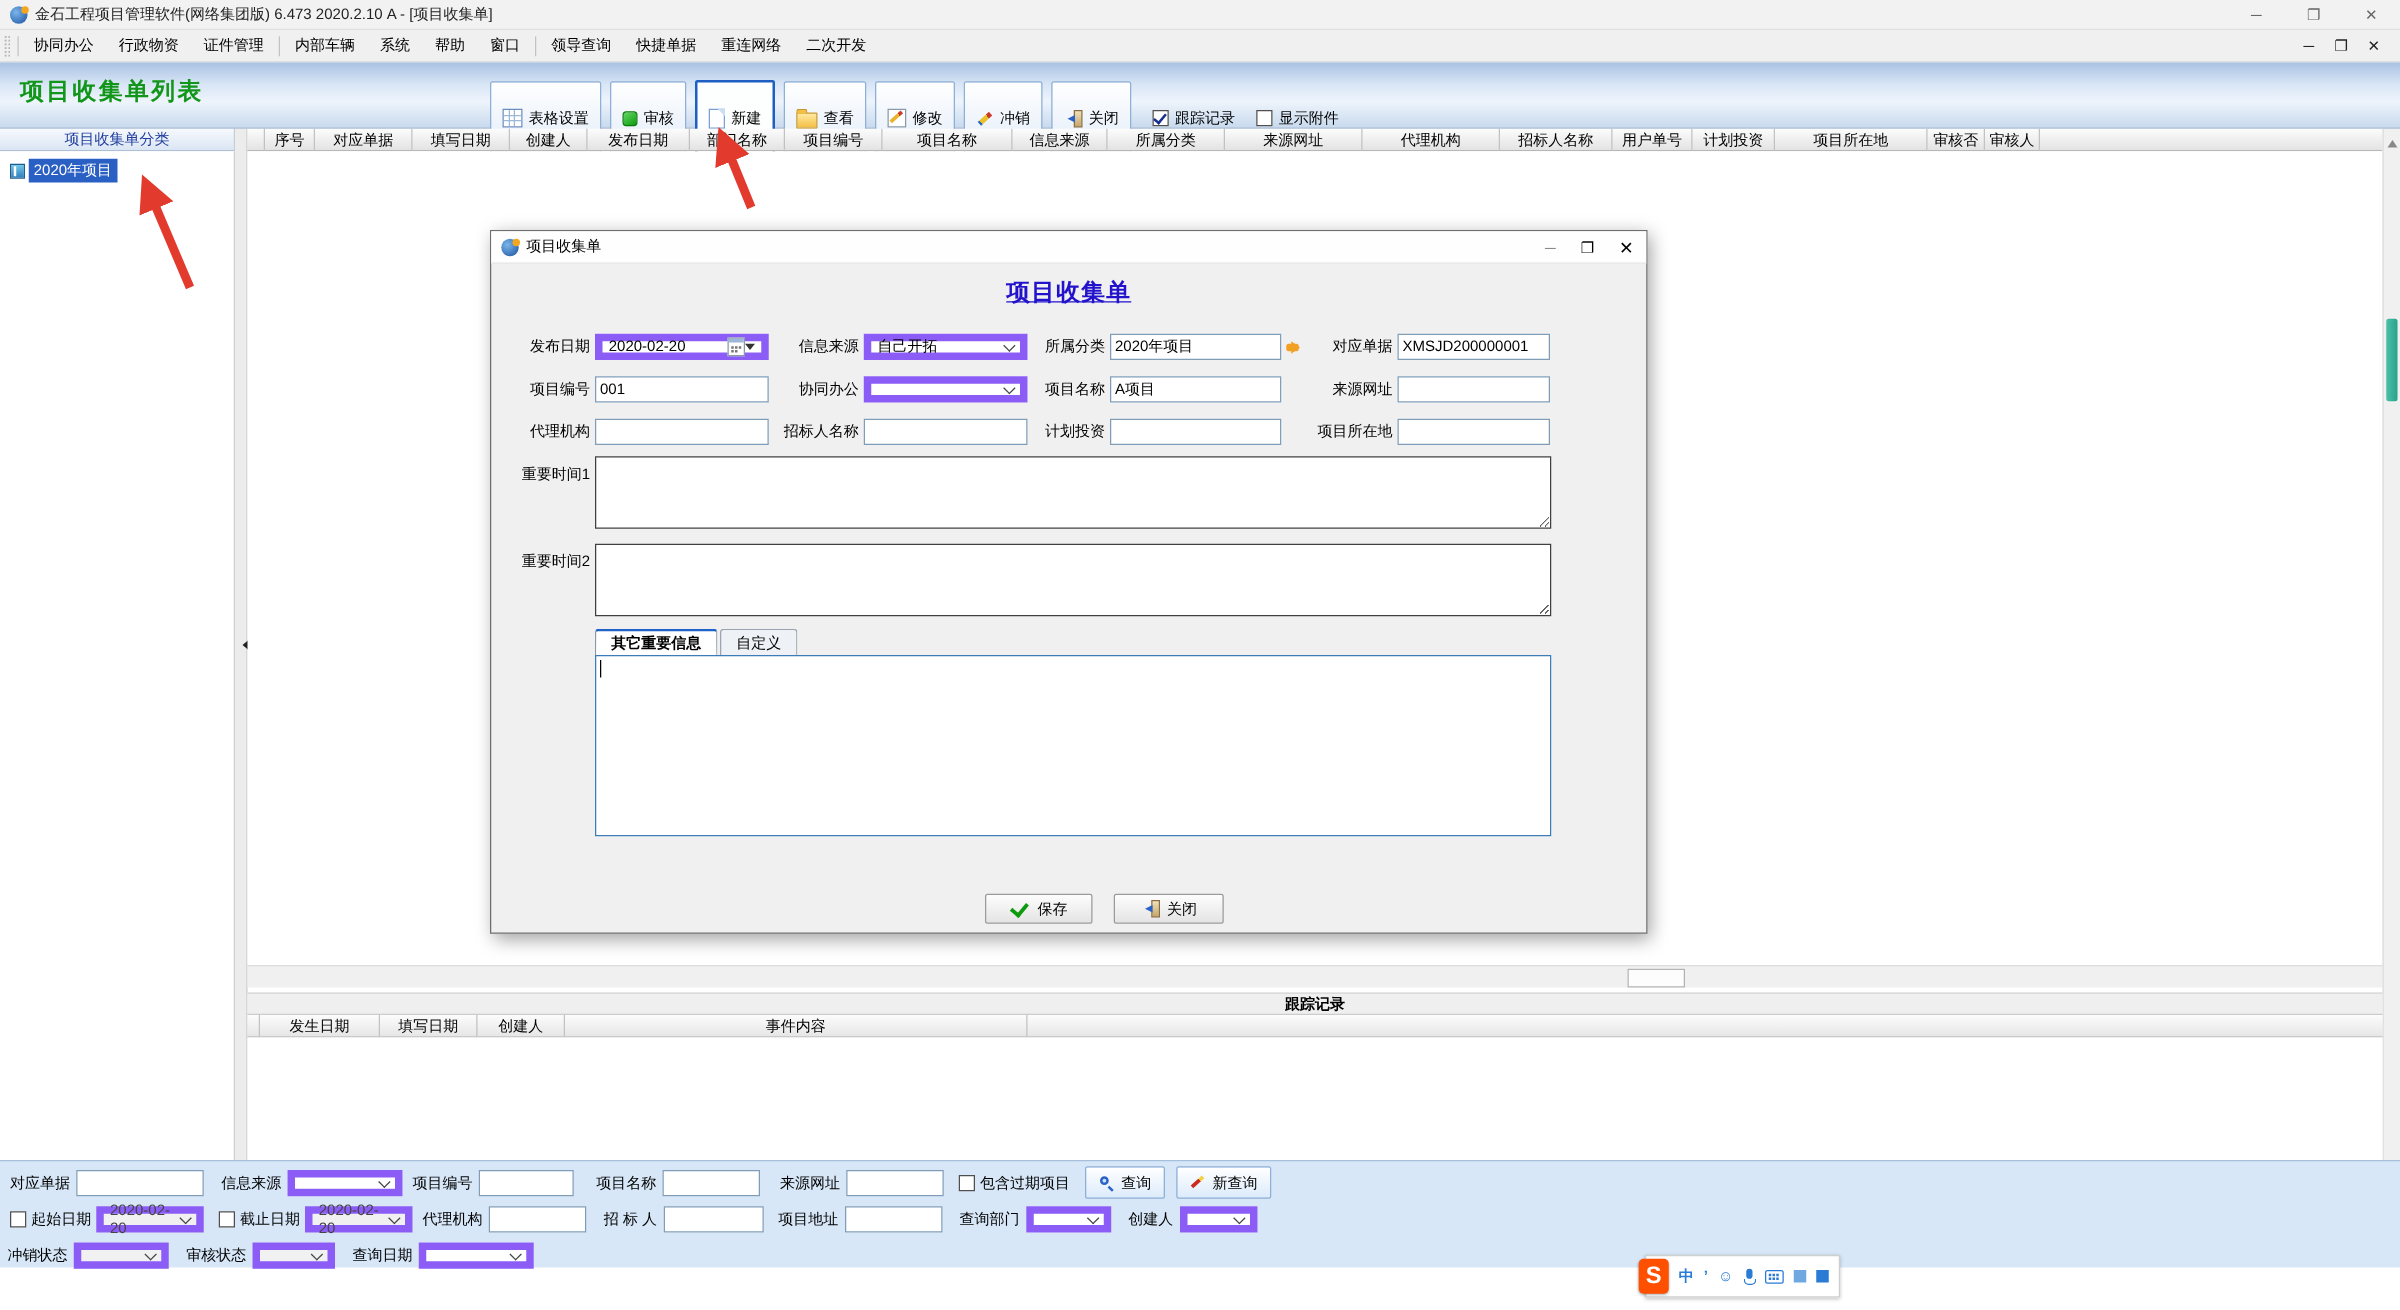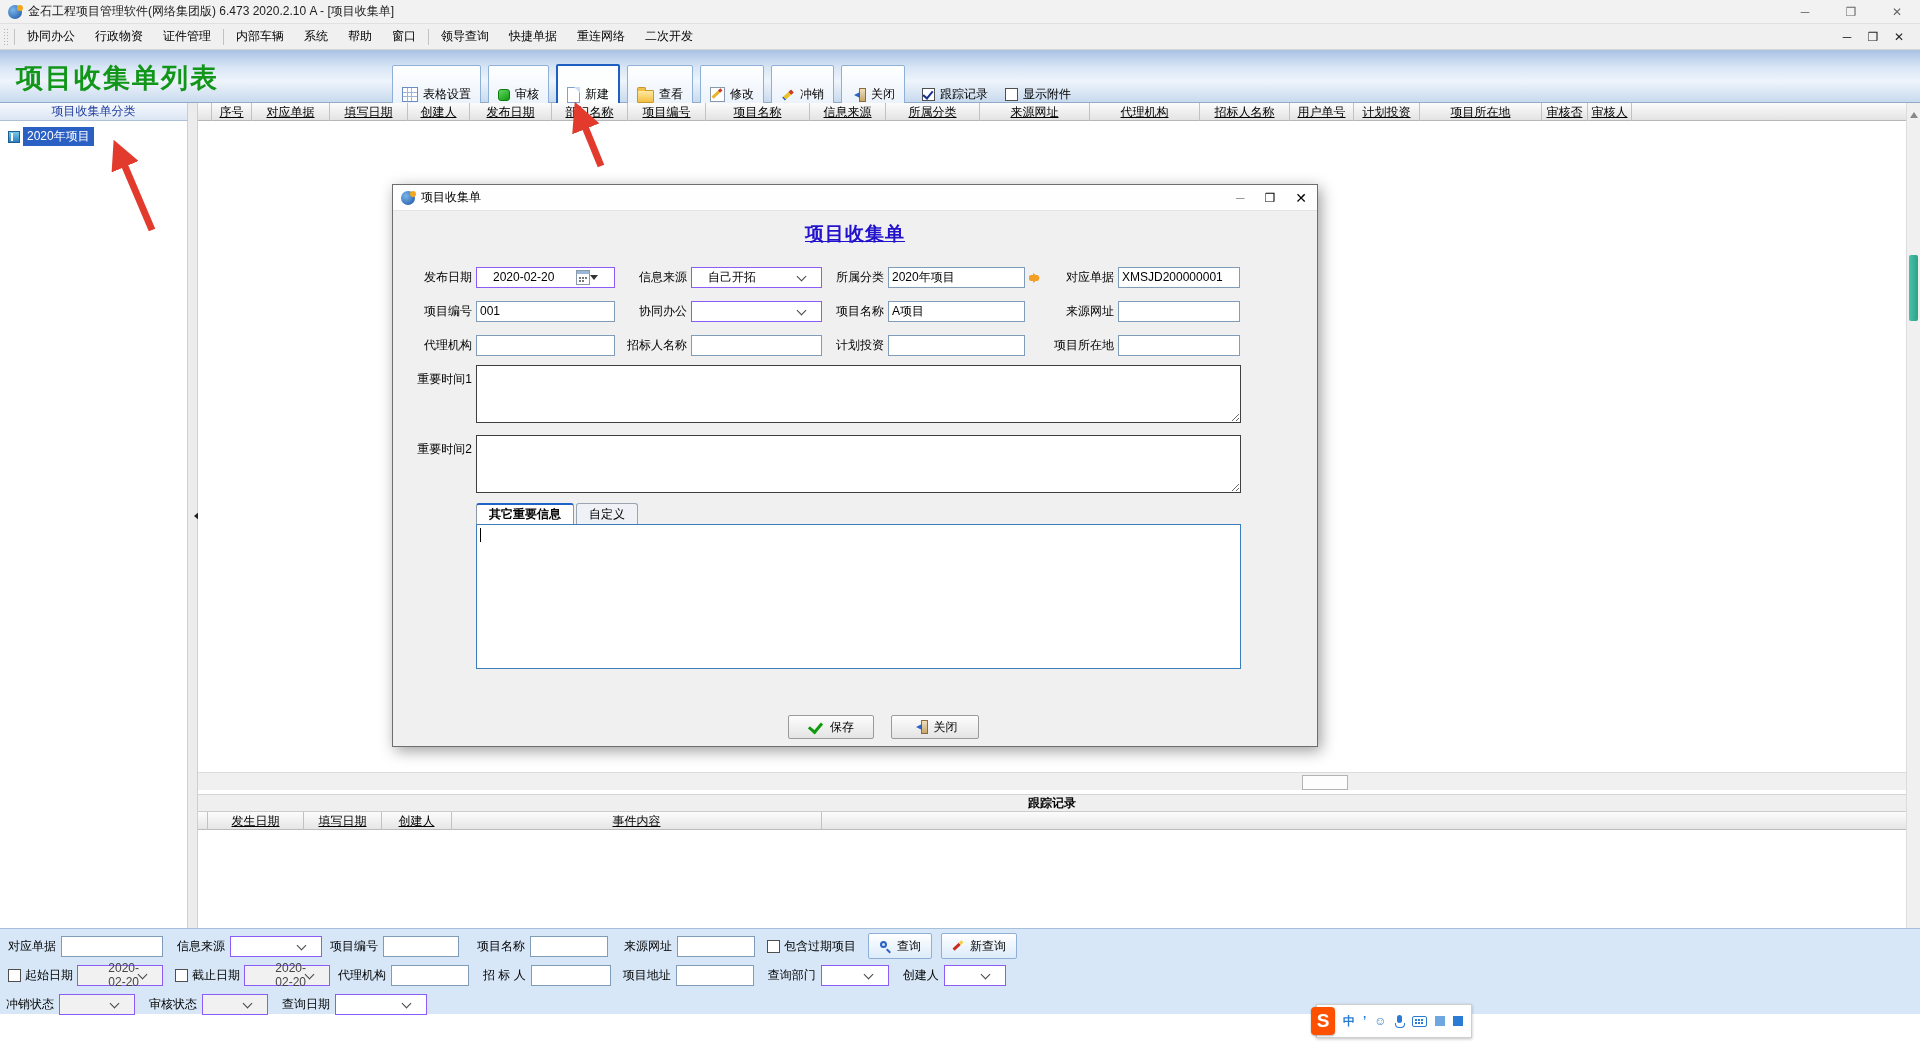--- a/index.html
+++ b/index.html
@@ -15,31 +15,31 @@
   .wbtn{width:46px;height:24px;display:flex;align-items:center;justify-content:center;color:#666;font-size:12px;}
   .menubar{left:0;top:24px;width:1920px;height:26px;background:#f0f0f0;border-bottom:1px solid #d7d7d7;display:flex;align-items:center;box-sizing:border-box;}
   .grip{width:5px;height:18px;margin:0 4px 0 3px;background-image:radial-gradient(#b5b5b5 1px,transparent 1px);background-size:3px 3px;}
   .mi{padding:0 10px;height:26px;display:flex;align-items:center;cursor:default;}
   .msep{width:1px;height:16px;background:#c3c3c3;margin:0 2px;}
   .childbtns{margin-left:auto;display:flex;gap:4px;margin-right:10px;}
   .childbtn{width:22px;height:20px;display:flex;align-items:center;justify-content:center;color:#222;}
 
   
   .headerband{left:0;top:50px;width:1920px;height:53px;background:linear-gradient(180deg,#a9c2e3 0%,#d9e6f6 34%,#eef4fb 60%,#c8daee 100%);border-bottom:1px solid #91aac9;box-sizing:border-box;}
-  .pagetitle{position:absolute;left:16px;top:10px;font-family:"DejaVu Serif",serif;font-weight:bold;font-size:27px;color:#12961a;letter-spacing:2px;}
+  .pagetitle{position:absolute;left:16px;top:10px;font-family:"DejaVu Serif",serif;font-weight:bold;font-size:19px;color:#12961a;letter-spacing:2px;}
   .tbar{position:absolute;left:392px;top:14px;display:flex;gap:7px;align-items:center;}
   .tbtn{height:25px;padding:16px 9px;display:flex;align-items:center;gap:5px;background:linear-gradient(#ffffff,#e2ecf9);border:1px solid #8fb0d6;border-radius:2px;cursor:pointer;white-space:nowrap;}
   .tbtn.active{border:2px solid #1f5fc4;background:#fdfefe;align-items:center;}
   .tcheck{display:flex;align-items:center;gap:5px;margin-left:10px;white-space:nowrap;}
 
   
   .cb{width:13px;height:13px;background:#fff;border:1px solid #4f4f4f;position:relative;box-sizing:border-box;flex:none;}
   .cb.checked::after{content:"";position:absolute;left:2px;top:0;width:4px;height:8px;border-right:2px solid #17308f;border-bottom:2px solid #17308f;transform:rotate(40deg);}
   .inp{background:#fff;border:1px solid #7f9db9;height:21px;padding:0 3px;font-family:"Liberation Sans",sans-serif;font-size:12px;box-sizing:border-box;color:#000;}
-  .combo{display:flex;align-items:center;background:#fff;border:1px solid #8b5cf6;height:21px;padding:0 16px;box-sizing:border-box;text-align:right;}
+  .combo{display:flex;align-items:center;background:#fff;border:6px solid #8b5cf6;height:21px;padding:0 5px;box-sizing:border-box;}
   .combo.gray{background:#f1f1f1;color:#444;}
   .chev{width:6px;height:6px;border-right:1px solid #444;border-bottom:1px solid #444;transform:rotate(45deg);margin-left:auto;margin-top:-2px;flex:none;}
   .dtri{width:0;height:0;border:4px solid transparent;border-top:5px solid #333;margin-top:4px;flex:none;}
   .lbl{white-space:nowrap;}
 
   
   .i-logo{width:14px;height:14px;border-radius:50%;background:radial-gradient(circle at 35% 35%,#7ab6ea,#1a4fa0);position:relative;flex:none;}
   .i-logo::after{content:"";position:absolute;right:-1px;top:0;width:6px;height:6px;border-radius:50%;background:#f2a71f;}
   .i-grid{width:14px;height:13px;border:1px solid #6a8cc0;background:#fff;position:relative;flex:none;}
   .i-grid::before{content:"";position:absolute;left:4px;top:0;bottom:0;width:1px;background:#9db7d8;box-shadow:4px 0 #9db7d8;}
@@ -80,21 +80,21 @@
   .i-sq.light{background:#6fa8e0;}
 
   
   .sidebar-head{left:0;top:103px;width:188px;height:18px;background:linear-gradient(#f6f9fd,#dbe6f4);border-bottom:1px solid #aebfd6;border-right:1px solid #c6cdd6;display:flex;align-items:center;justify-content:center;color:#1f3c9e;box-sizing:border-box;}
   .sidebar-body{left:0;top:121px;width:188px;height:807px;background:#fff;border-right:1px solid #d0d0d0;box-sizing:border-box;}
   .tree-item{position:absolute;left:8px;top:6px;display:flex;align-items:center;gap:3px;}
   .tree-sel{background:#2a5fc4;color:#fff;padding:1px 4px;}
   .sidestrip{left:188px;top:103px;width:10px;height:825px;background:#ececec;border-right:1px solid #cfcfcf;box-sizing:border-box;}
   .collapse{position:absolute;left:1px;top:408px;width:0;height:0;border:5px solid transparent;border-right:6px solid #222;}
   .gridhead{left:198px;top:103px;width:1708px;height:18px;background:linear-gradient(#fcfcfc,#e3e3e3);border-bottom:1px solid #b7b7b7;display:flex;box-sizing:border-box;}
-  .gh{height:18px;display:flex;align-items:center;justify-content:center;border-right:1px solid #c2c2c2;box-sizing:border-box;white-space:nowrap;overflow:hidden;flex:none;text-decoration:underline;}
+  .gh{height:18px;display:flex;align-items:center;justify-content:center;border-right:1px solid #c2c2c2;box-sizing:border-box;white-space:nowrap;overflow:hidden;flex:none;}
   .gh.blank{width:14px;}
   .gridbody{left:198px;top:121px;width:1708px;height:651px;background:#fff;}
   .hscroll{left:198px;top:772px;width:1708px;height:18px;background:#f0f0f0;border-top:1px solid #dcdcdc;box-sizing:border-box;}
   .hthumb{position:absolute;left:1104px;top:2px;width:44px;height:13px;background:#fdfdfd;border:1px solid #b3b3b3;}
   .vscroll{left:1906px;top:103px;width:14px;height:825px;background:#f0f0f0;border-left:1px solid #dcdcdc;box-sizing:border-box;}
   .vthumb{position:absolute;left:2px;top:152px;width:9px;height:66px;background:linear-gradient(90deg,#49c1a8,#2ba188);border-radius:2px;}
   .varrow{position:absolute;left:3px;top:5px;width:0;height:0;border:4px solid transparent;border-bottom:6px solid #888;}
   .trackband{left:198px;top:794px;width:1708px;height:18px;background:#efefef;border-top:1px solid #d5d5d5;border-bottom:1px solid #cccccc;display:flex;align-items:center;justify-content:center;font-weight:bold;box-sizing:border-box;}
   .trackhead{left:198px;top:812px;width:1708px;height:18px;background:linear-gradient(#fcfcfc,#e6e6e6);border-bottom:1px solid #bbb;display:flex;box-sizing:border-box;}
   .trackbody{left:198px;top:830px;width:1708px;height:98px;background:#fff;}

